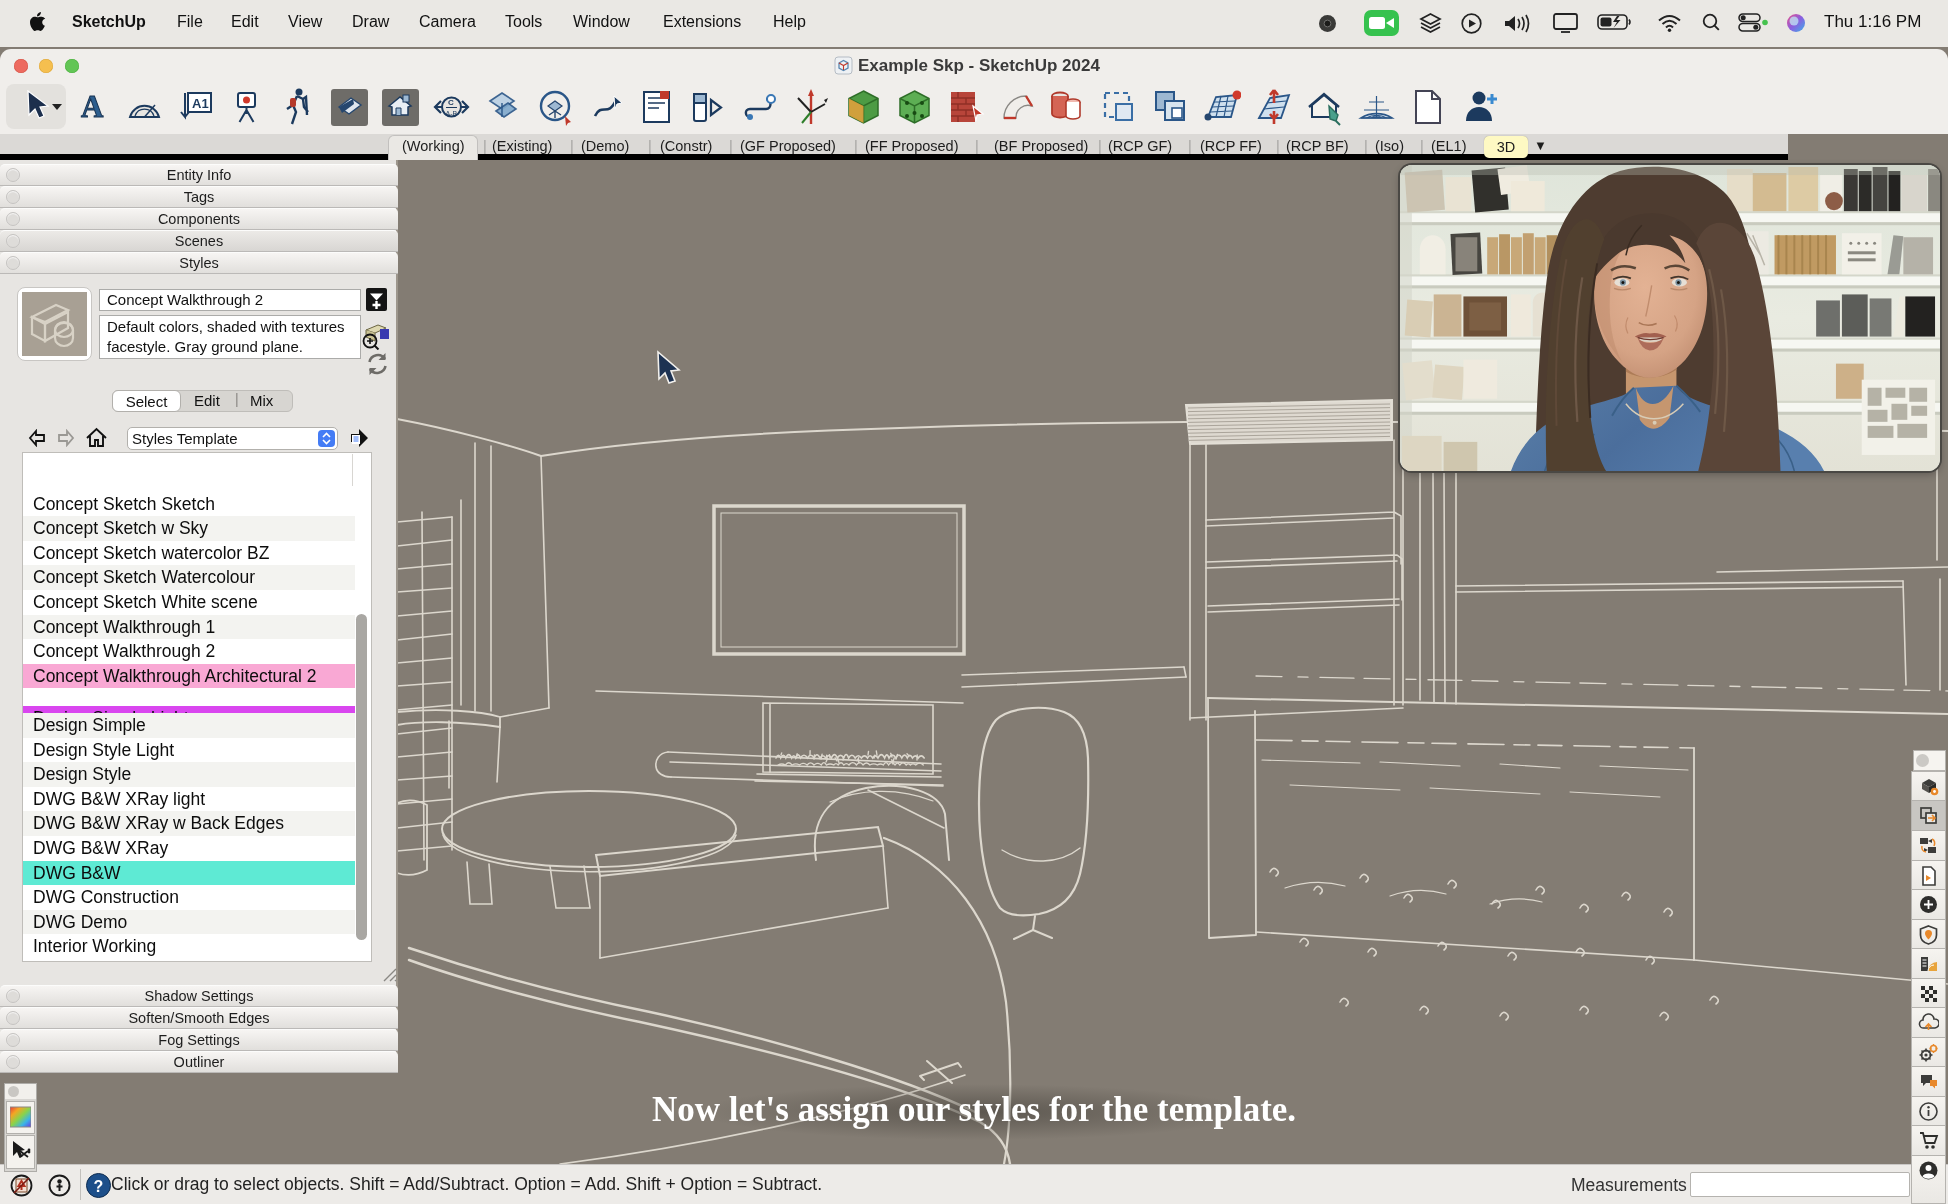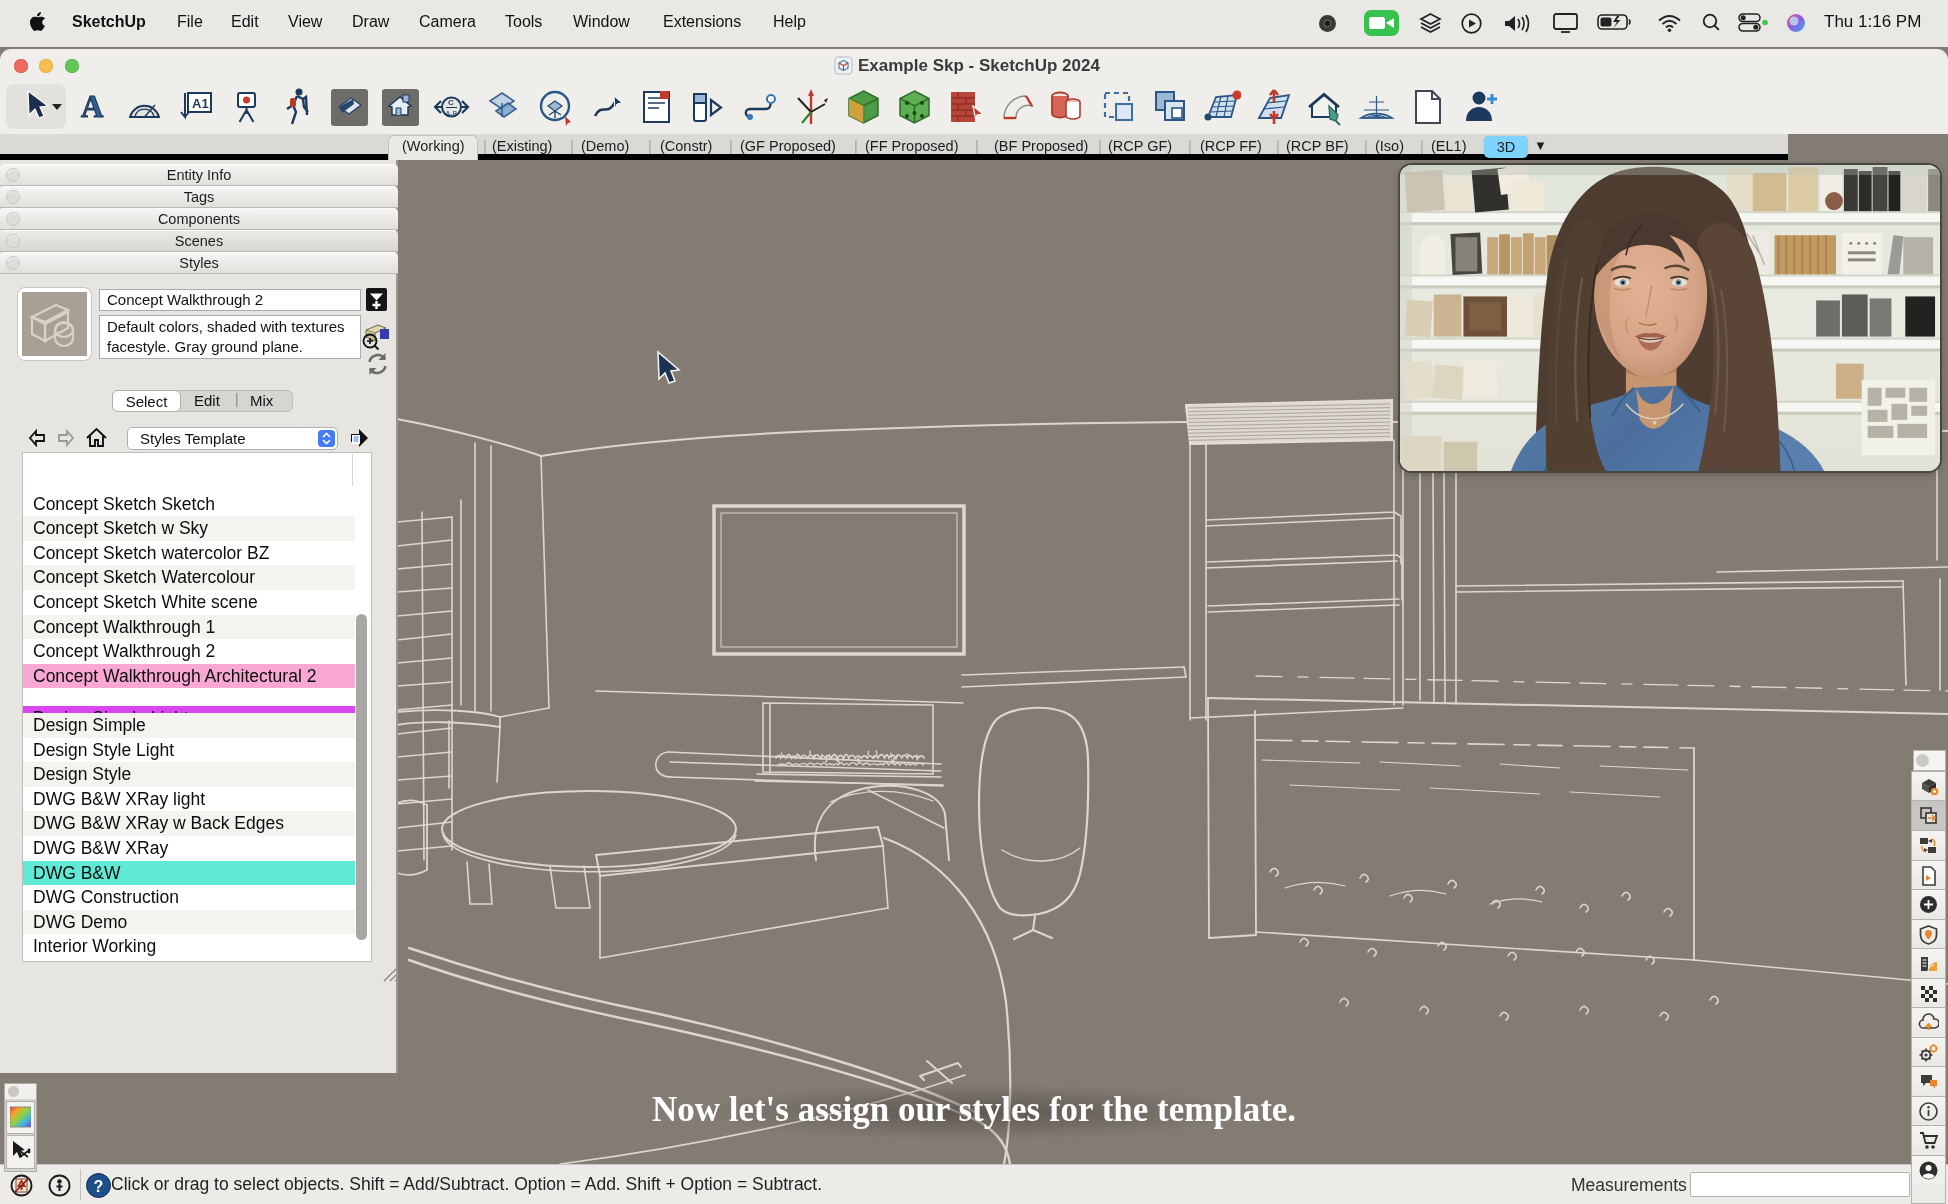--- a/index.html
+++ b/index.html
@@ -415,21 +415,21 @@
       <span class="sep" style="left:1098px;">|</span>
     <span class="t" style="left:1108px;">(RCP GF)</span>
       <span class="sep" style="left:1188px;">|</span>
     <span class="t" style="left:1200px;">(RCP FF)</span>
       <span class="sep" style="left:1276px;">|</span>
     <span class="t" style="left:1286px;">(RCP BF)</span>
       <span class="sep" style="left:1364px;">|</span>
     <span class="t" style="left:1375px;">(Iso)</span>
       <span class="sep" style="left:1420px;">|</span>
     <span class="t" style="left:1431px;">(EL1)</span>
-    <div class="abs" style="left:1484px;top:2px;width:44px;height:22px;background:#7dd3fc;border-radius:5px;box-shadow:0 0 1px rgba(0,0,0,.35);text-align:center;line-height:22px;">3D</div>
+    <div class="abs" style="left:1484px;top:2px;width:44px;height:22px;background:#fef9c3;border-radius:5px;box-shadow:0 0 1px rgba(0,0,0,.35);text-align:center;line-height:22px;">3D</div>
     <span class="t" style="left:1534px;font-size:13px;">▼</span>
   </div>
 
   <div id="lpanel">
     <div style="height:4px;"></div>
     <div class="hdr"><span class="circ"></span>Entity Info</div>
     <div class="hdr"><span class="circ"></span>Tags</div>
     <div class="hdr"><span class="circ"></span>Components</div>
     <div class="hdr" style="background:linear-gradient(#eceae7,#d8d6d3);"><span class="circ"></span>Scenes</div>
     <div class="hdr"><span class="circ"></span>Styles</div>
@@ -475,21 +475,21 @@
 
     <svg class="abs" style="left:28px;top:269px" width="19" height="18" viewBox="0 0 19 18">
         <path d="M8 2L2 9l6 7v-4h8V6H8z" fill="none" stroke="#111" stroke-width="1.8"></path>
       </svg>
     <svg class="abs" style="left:56px;top:269px" width="19" height="18" viewBox="0 0 19 18">
         <path d="M11 2l6 7-6 7v-4H3V6h8z" fill="none" stroke="#9a9894" stroke-width="1.8"></path>
       </svg>
     <svg class="abs" style="left:85px;top:267px" width="23" height="21" viewBox="0 0 23 21">
         <path d="M2 11L11.5 2 21 11M5 9v10h5v-6h3v6h5V9" fill="none" stroke="#111" stroke-width="1.9"></path>
       </svg>
-    <div class="abs" style="left:127px;top:267px;width:211px;height:23px;background:#fff;border:1px solid #b2b0ac;border-radius:5px;font-size:15px;line-height:21px;color:#111;padding-left:12px;">Styles Template</div>
+    <div class="abs" style="left:127px;top:267px;width:211px;height:23px;background:#fff;border:1px solid #b2b0ac;border-radius:5px;font-size:15px;line-height:21px;color:#111;padding-left:4px;">Styles Template</div>
     <svg class="abs" style="left:318px;top:270px" width="17" height="17">
         <rect width="17" height="17" rx="4" fill="#447cf5"></rect>
         <path d="M5 7l3.5-3.5L12 7M5 10l3.5 3.5L12 10" fill="none" stroke="#fff" stroke-width="1.6"></path>
       </svg>
     <svg class="abs" style="left:348px;top:268px" width="21" height="20" viewBox="0 0 21 20">
         <path d="M11 1l9 9-9 9v-5H3V6h8z" fill="#111"></path>
         <rect x="4" y="7" width="8" height="9" fill="#fff"></rect>
         <path d="M5.5 9h5M5.5 11h5M5.5 13h5" stroke="#447cf5" stroke-width="1"></path>
       </svg>
 
@@ -514,20 +514,26 @@
       <div class="lrow" style="top:700.6px;background:#5eead4;">DWG B&amp;W</div>
       <div class="lrow" style="top:725.2px;background:#ffffff;">DWG Construction</div>
       <div class="lrow" style="top:749.8px;background:#f3f3f0;">DWG Demo</div>
       <div class="lrow" style="top:774.4px;background:#ffffff;">Interior Working</div>
     </div>
     <div class="abs" style="left:356px;top:454px;width:11px;height:326px;background:#a9a7a3;border-radius:6px;"></div>
     <svg class="abs" style="left:381px;top:806px" width="16" height="16">
         <path d="M15 3L3 15M15 9l-6 6M15 14l-1 1" stroke="#8a8884" stroke-width="1.4"></path>
       </svg>
 
+    <div class="abs" style="left:0;top:825px;width:398px;">
+      <div class="hdr"><span class="circ"></span>Shadow Settings</div>
+      <div class="hdr"><span class="circ"></span>Soften/Smooth Edges</div>
+      <div class="hdr"><span class="circ"></span>Fog Settings</div>
+      <div class="hdr"><span class="circ"></span>Outliner</div>
+    </div>
   </div>
 
   <div id="webcam">
     <svg width="540" height="306" viewBox="0 0 545 305" preserveAspectRatio="none">
     <defs>
     <linearGradient id="wbg" x1="0" y1="0" x2="0" y2="1">
             <stop offset="0" stop-color="#dfe5da"></stop>
             <stop offset=".5" stop-color="#e9ebe1"></stop>
             <stop offset="1" stop-color="#e3e2d6"></stop>
           </linearGradient>

